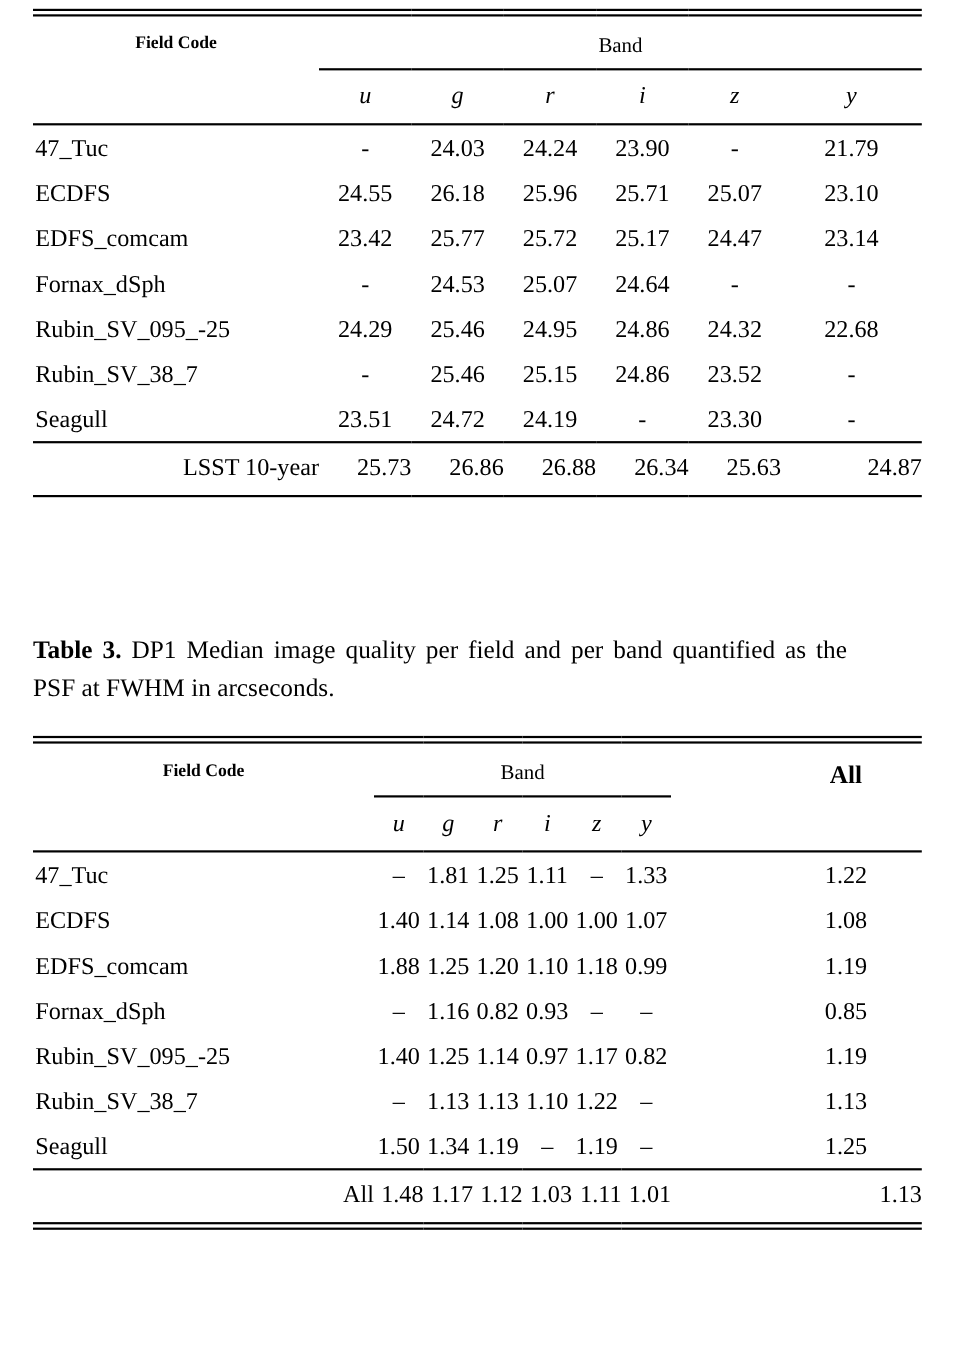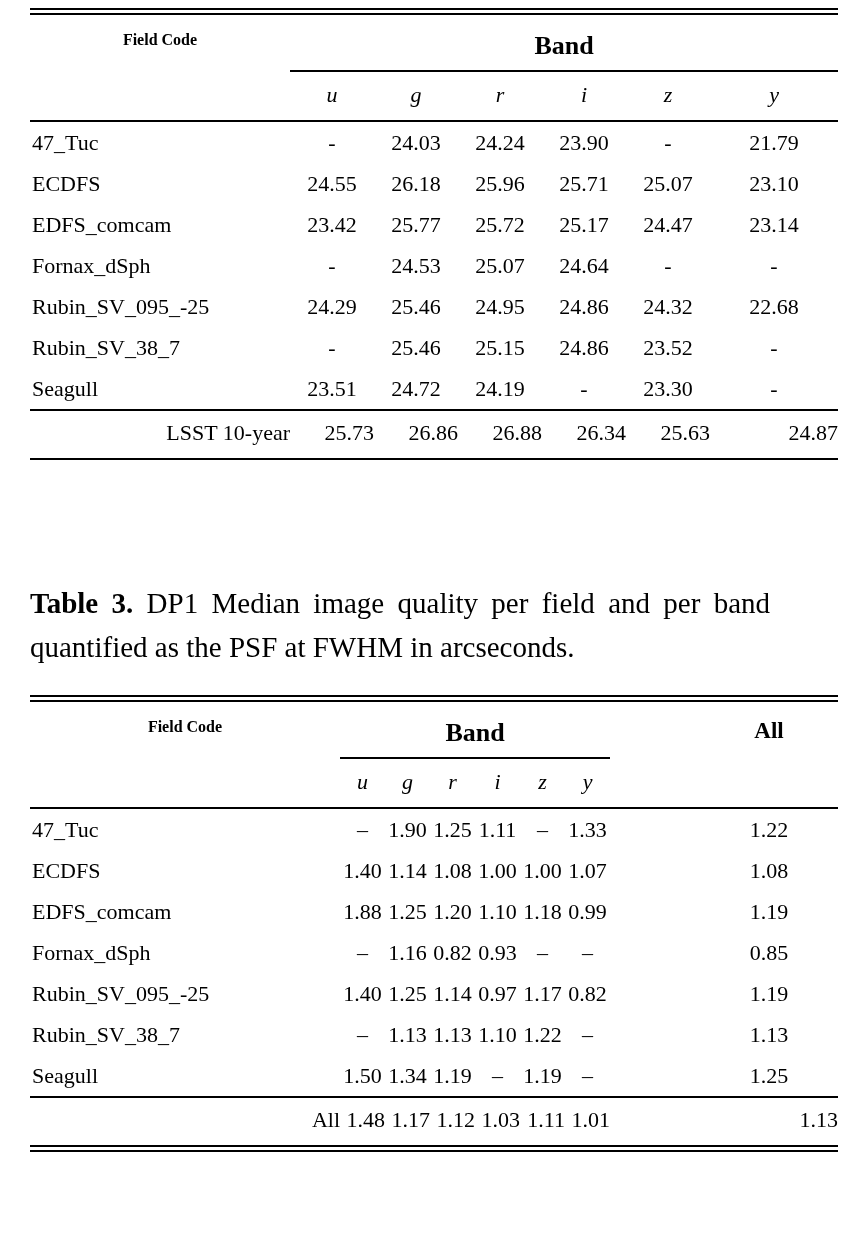--- a/index.html
+++ b/index.html
@@ -29,22 +29,22 @@
   th, td { padding: 0; font-weight: normal; }
   .field-h {
     font-weight: bold;
     font-size: 16px;
     text-align: center;
     vertical-align: top;
     padding-top: 16px;
     border-bottom: 2px solid #000;
   }
   .band-h {
-    font-weight: bold;
-    font-size: 26px;
+    font-weight: normal;
+    font-size: 19px;
     text-align: center;
     padding: 16px 0 9px 0;
     border-bottom: 2px solid #000; 
   }
   .all-h {
     font-weight: bold;
     font-size: 23px;
     vertical-align: top;
     padding-top: 16px;
     text-align: center;
@@ -75,21 +75,21 @@
     border-top: 2px solid #000;
     white-space: nowrap;
   }
   tfoot td.field {
     text-align: right;
     padding-left: 2px;
   }
   .caption {
     width: 740px;
     margin: 122px 0 26px 0;
-    font-size: 29px;
+    font-size: 23px;
     line-height: 1.5;
     text-align: justify;
   }
   .cap-label { font-weight: bold; }
 </style>
 </head>
 <body>
 
 <div class="page">
 
@@ -220,21 +220,21 @@
         <th>r</th>
         <th>i</th>
         <th>z</th>
         <th>y</th>
       </tr>
     </thead>
     <tbody>
         <tr>
           <td class="field">47_Tuc</td>
           <td>–</td>
-          <td>1.90</td>
+          <td>1.81</td>
           <td>1.25</td>
           <td>1.11</td>
           <td>–</td>
           <td>1.33</td>
           <td class="cell-all">1.22</td>
         </tr>
         <tr>
           <td class="field">ECDFS</td>
           <td>1.40</td>
           <td>1.14</td>

